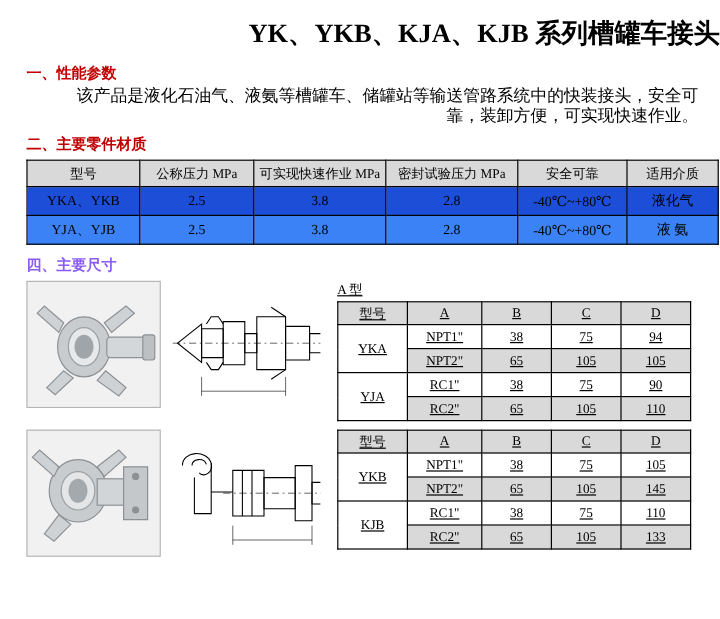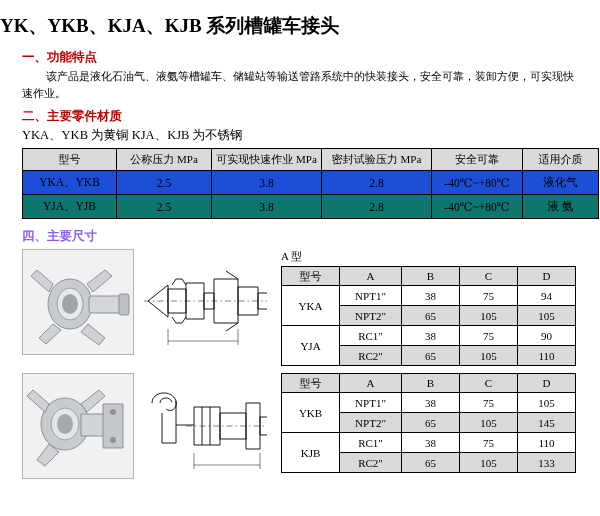--- a/index.html
+++ b/index.html
@@ -14,39 +14,40 @@
     color: #000000;
     overflow: hidden;
     position: relative;
   }
   .page {
     position: relative;
     width: 600px;
     height: 516px;
   }
   .title {
-    text-align: left;
-    font-size: 19px;
+    text-align: right;
+    font-size: 22px;
     font-weight: bold;
     letter-spacing: 0px;
     padding-top: 13px;
     padding-bottom: 4px;
     font-family: "Liberation Serif", "DejaVu Serif", serif;
   }
   .section-head {
     color: #c00000;
     font-weight: bold;
     font-size: 12.5px;
     margin: 6px 0 2px 22px;
   }
   .para {
-    font-size: 11px;
+    font-size: 14px;
     margin: 0 18px 0 22px;
     line-height: 17px;
     text-indent: 24px;
+    text-align: right;
   }
   .para2 {
     font-size: 12.5px;
     margin: 2px 18px 0 22px;
     line-height: 17px;
   }
 
   
   .perf-wrap {
     margin: 4px 0 0 22px;
@@ -63,38 +64,39 @@
     text-align: center;
     height: 23px;
     padding: 0;
   }
   table.perf tr.head td {
     background: #d9d9d9;
     font-size: 11px;
     height: 21px;
   }
   table.perf tr.r1 td { background: #1d4ed8; }
-  table.perf tr.r2 td { background: #0f766e; }
+  table.perf tr.r2 td { background: #3b82f6; }
 
   .sizes-head {
     color: #8b5cf6;
     font-weight: bold;
     font-size: 12.5px;
     margin: 9px 0 4px 22px;
   }
 
   
   .content {
     position: relative;
     margin-left: 22px;
     width: 560px;
   }
   .row {
     display: flex;
     align-items: flex-start;
+    text-decoration: underline;
   }
   .figbox {
     width: 110px;
     height: 104px;
     border: 1px solid #b5b5b5;
     background: #f2f2f2;
     position: relative;
     overflow: hidden;
     flex: none;
   }
@@ -141,25 +143,24 @@
 
   svg { display: block; }
 </style>
 </head>
 <body>
 
 <div class="page">
 
   <div class="title">YK、YKB、KJA、KJB 系列槽罐车接头</div>
 
-  <div class="section-head">一、功能特点</div>
+  <div class="section-head">一、性能参数</div>
   <div class="para">该产品是液化石油气、液氨等槽罐车、储罐站等输送管路系统中的快装接头，安全可靠，装卸方便，可实现快速作业。</div>
 
   <div class="section-head">二、主要零件材质</div>
-  <div class="para2">YKA、YKB 为黄铜      KJA、KJB 为不锈钢</div>
 
 
   <div class="perf-wrap">
     <table class="perf">
       <colgroup>
         <col style="width:94px">
         <col style="width:95px">
         <col style="width:110px">
         <col style="width:110px">
         <col style="width:91px">

